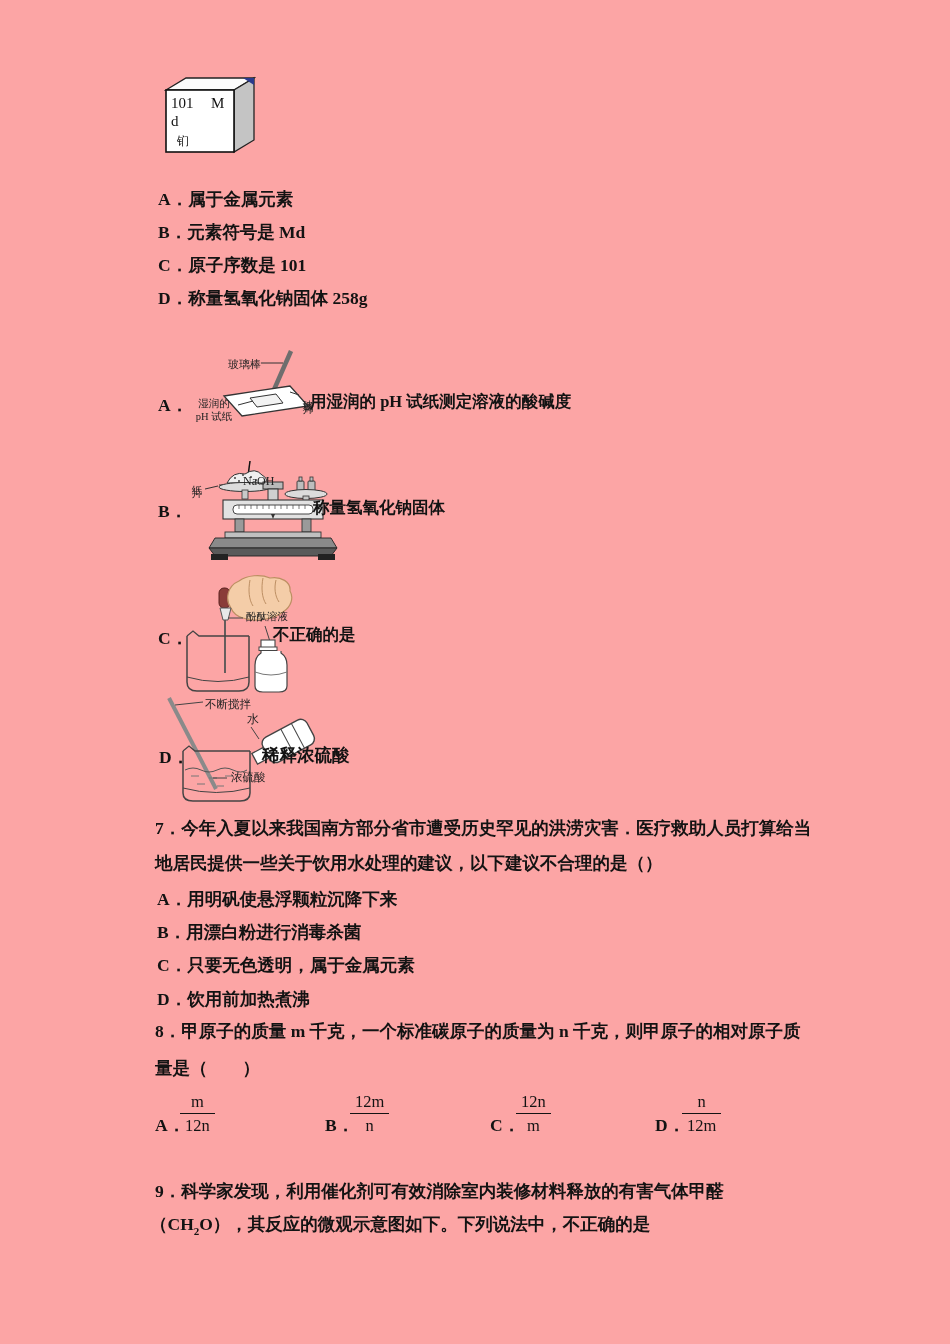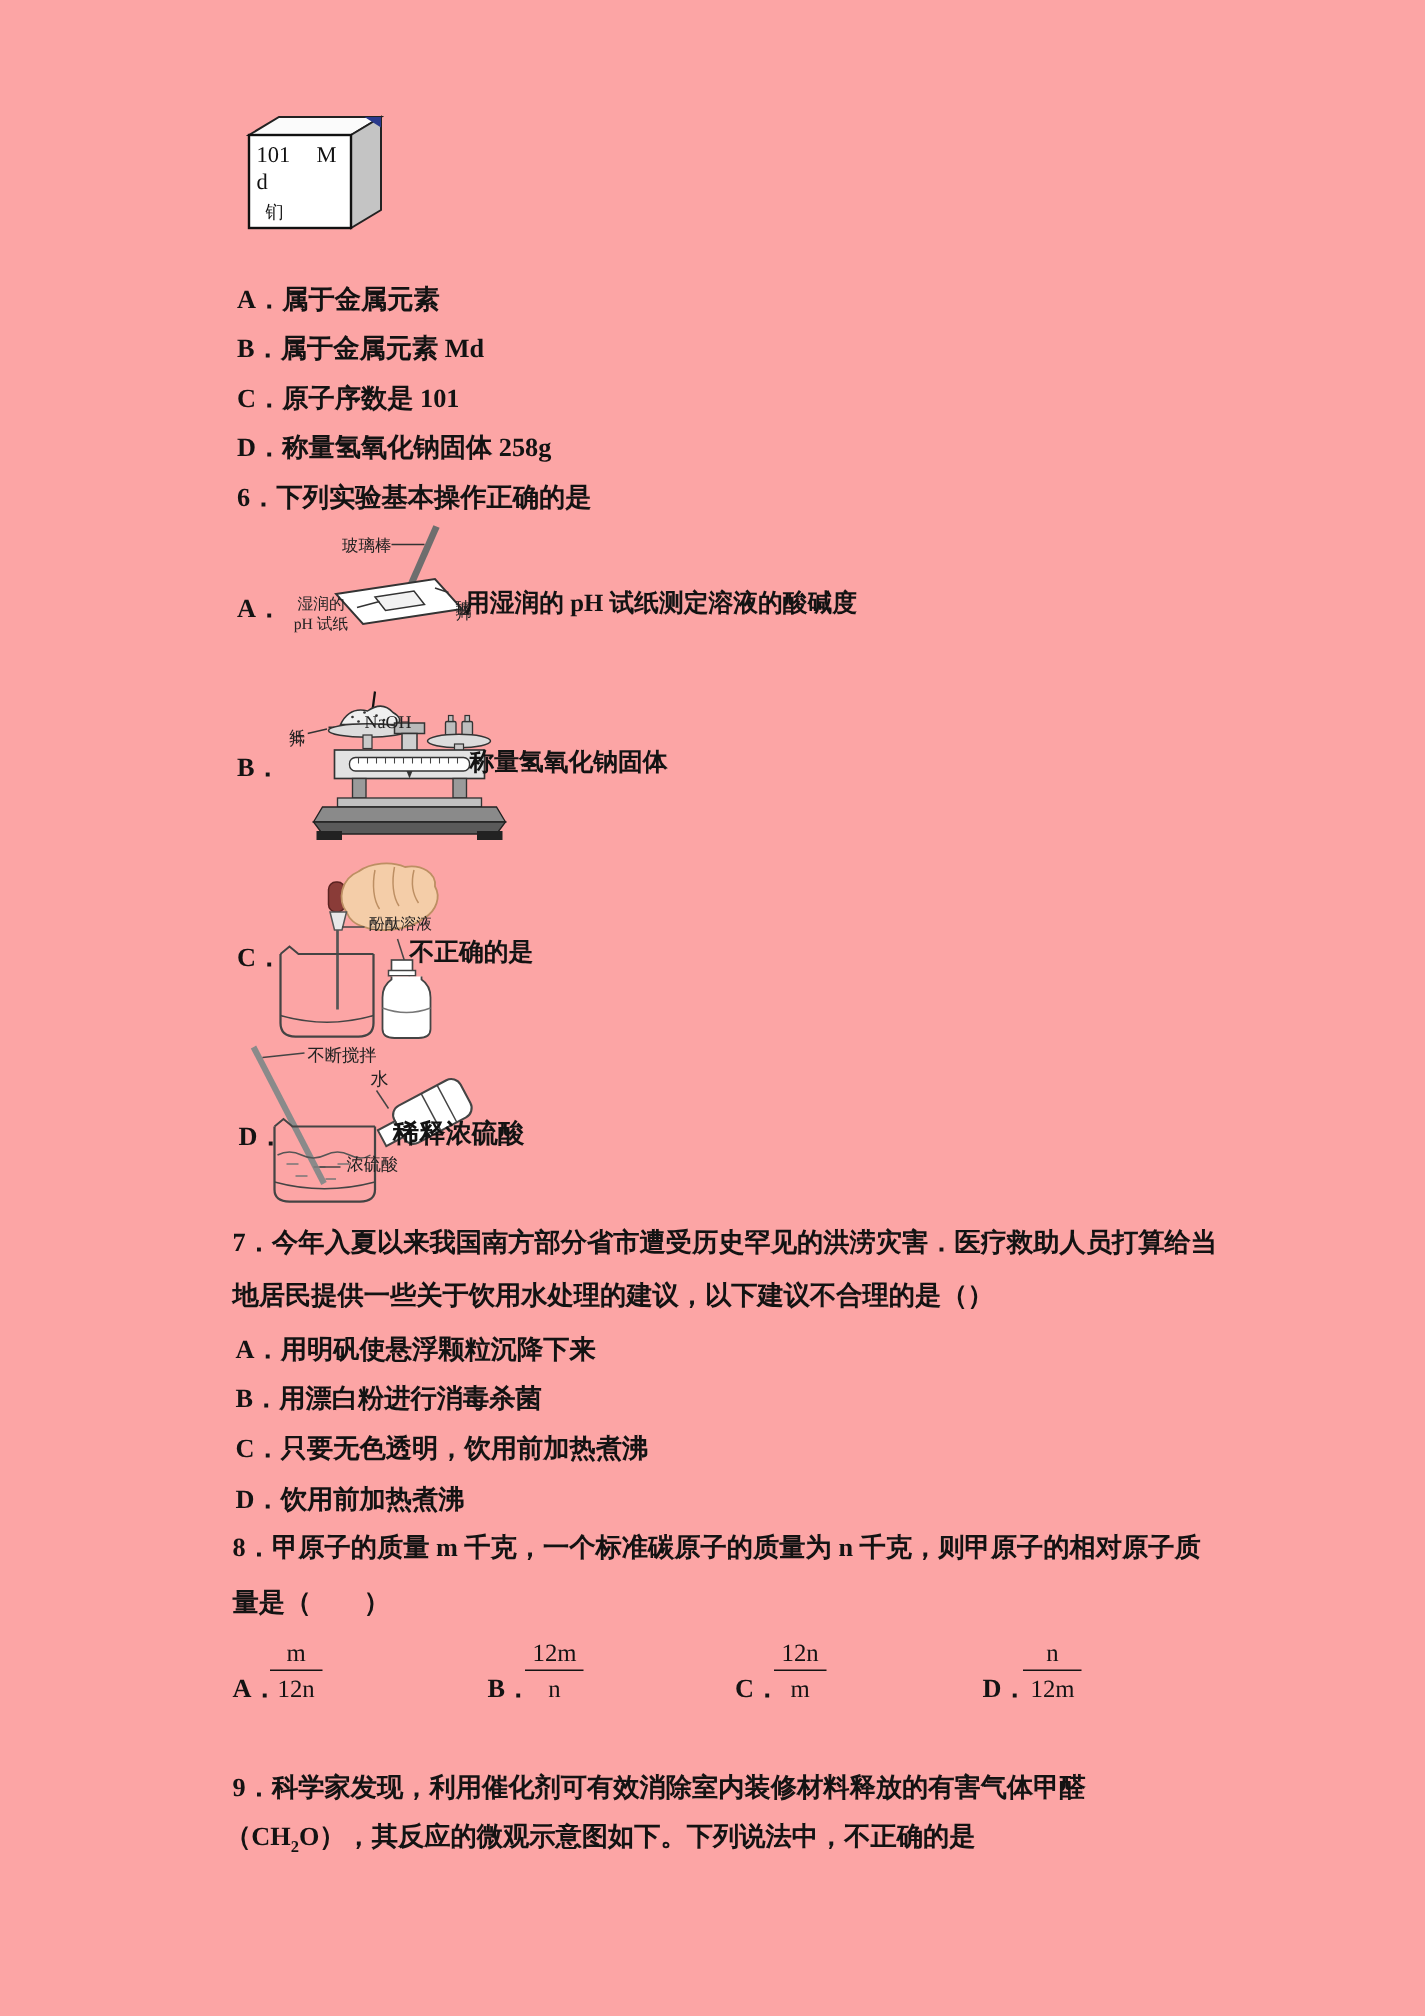--- a/index.html
+++ b/index.html
@@ -27,25 +27,24 @@
     <polygon points="70,15 90,3 90,65 70,77" fill="#c4c4c4" stroke="#222" stroke-width="1.3"></polygon>
     <polygon points="79,3 90,3 90,10" fill="#2a3a8c"></polygon>
     <rect x="2" y="15" width="68" height="62" fill="#ffffff" stroke="#111" stroke-width="1.6"></rect>
     <text x="7" y="33" font-size="15" font-family="Liberation Serif,serif" fill="#111">101</text>
     <text x="47" y="33" font-size="15" font-family="Liberation Serif,serif" fill="#111">M</text>
     <text x="7" y="51" font-size="15" font-family="Liberation Serif,serif" fill="#111">d</text>
     <text x="13" y="70" font-size="12" font-family="Liberation Serif,serif" fill="#111">钔</text>
   </svg>
 
   <div class="abs q" style="left:158px;top:188px;"><span>A．</span><span>属于金属元素</span></div>
-  <div class="abs q" style="left:158px;top:221px;"><span>B．</span><span>属于金属元素 Md</span></div>
+  <div class="abs q" style="left:158px;top:221px;"><span>B．</span><span>元素符号是 Md</span></div>
   <div class="abs q" style="left:158px;top:254px;"><span>C．</span><span>原子序数是 101</span></div>
   <div class="abs q" style="left:158px;top:287px;"><span>D．</span><span>称量氢氧化钠固体 258g</span></div>
 
-  <div class="abs q" style="left:158px;top:320px;">6．下列实验基本操作正确的是</div>
 
   <svg class="abs" style="left:190px;top:348px;" width="125" height="98" viewBox="0 0 125 98">
     <line x1="101" y1="3" x2="79" y2="53" stroke="#6e6e6e" stroke-width="4.5"></line>
     <line x1="71" y1="15" x2="93" y2="15" stroke="#333" stroke-width="1"></line>
     <polygon points="34,48 100,38 118,58 52,68" fill="#ffffff" stroke="#333" stroke-width="1.3"></polygon>
     <polygon points="60,50 86,46 93,55 67,59" fill="#f2f2f2" stroke="#333" stroke-width="1"></polygon>
     <line x1="48" y1="57" x2="63" y2="53" stroke="#333" stroke-width="1"></line>
     <line x1="100" y1="44" x2="109" y2="47" stroke="#333" stroke-width="1"></line>
   </svg>
   <div class="abs lbl" style="left:228px;top:358px;">玻璃棒</div>
@@ -155,21 +154,21 @@
   <div class="abs lbl" style="left:205px;top:698px;font-size:11.5px;">不断搅拌</div>
   <div class="abs lbl" style="left:247px;top:713px;font-size:12px;">水</div>
   <div class="abs lbl" style="left:231px;top:771px;font-size:11.5px;">浓硫酸</div>
   <div class="abs q" style="left:159px;top:746px;">D．</div>
   <div class="abs cap" style="left:262px;top:744px;font-size:17.5px;">稀释浓硫酸</div>
 
   <div class="abs q" style="left:155px;top:817px;">7．今年入夏以来我国南方部分省市遭受历史罕见的洪涝灾害．医疗救助人员打算给当</div>
   <div class="abs q" style="left:157px;top:888px;"><span>A．</span><span>用明矾使悬浮颗粒沉降下来</span></div>
   <div class="abs q" style="left:155px;top:852px;">地居民提供一些关于饮用水处理的建议，以下建议不合理的是（）</div>
   <div class="abs q" style="left:157px;top:921px;"><span>B．</span><span>用漂白粉进行消毒杀菌</span></div>
-  <div class="abs q" style="left:157px;top:954px;"><span>C．</span><span>只要无色透明，饮用前加热煮沸</span></div>
+  <div class="abs q" style="left:157px;top:954px;"><span>C．</span><span>只要无色透明，属于金属元素</span></div>
   <div class="abs q" style="left:157px;top:988px;"><span>D．</span><span>饮用前加热煮沸</span></div>
 
   <div class="abs q" style="left:155px;top:1020px;">8．甲原子的质量 m 千克，一个标准碳原子的质量为 n 千克，则甲原子的相对原子质</div>
   <div class="abs q" style="left:155px;top:1057px;">量是（　　）</div>
 
   <div class="abs q" style="left:155px;top:1114px;">A．</div>
   <div class="abs frac" style="left:180px;top:1091px;">
     <span class="num">m</span>
     <span class="den">12n</span>
   </div>

